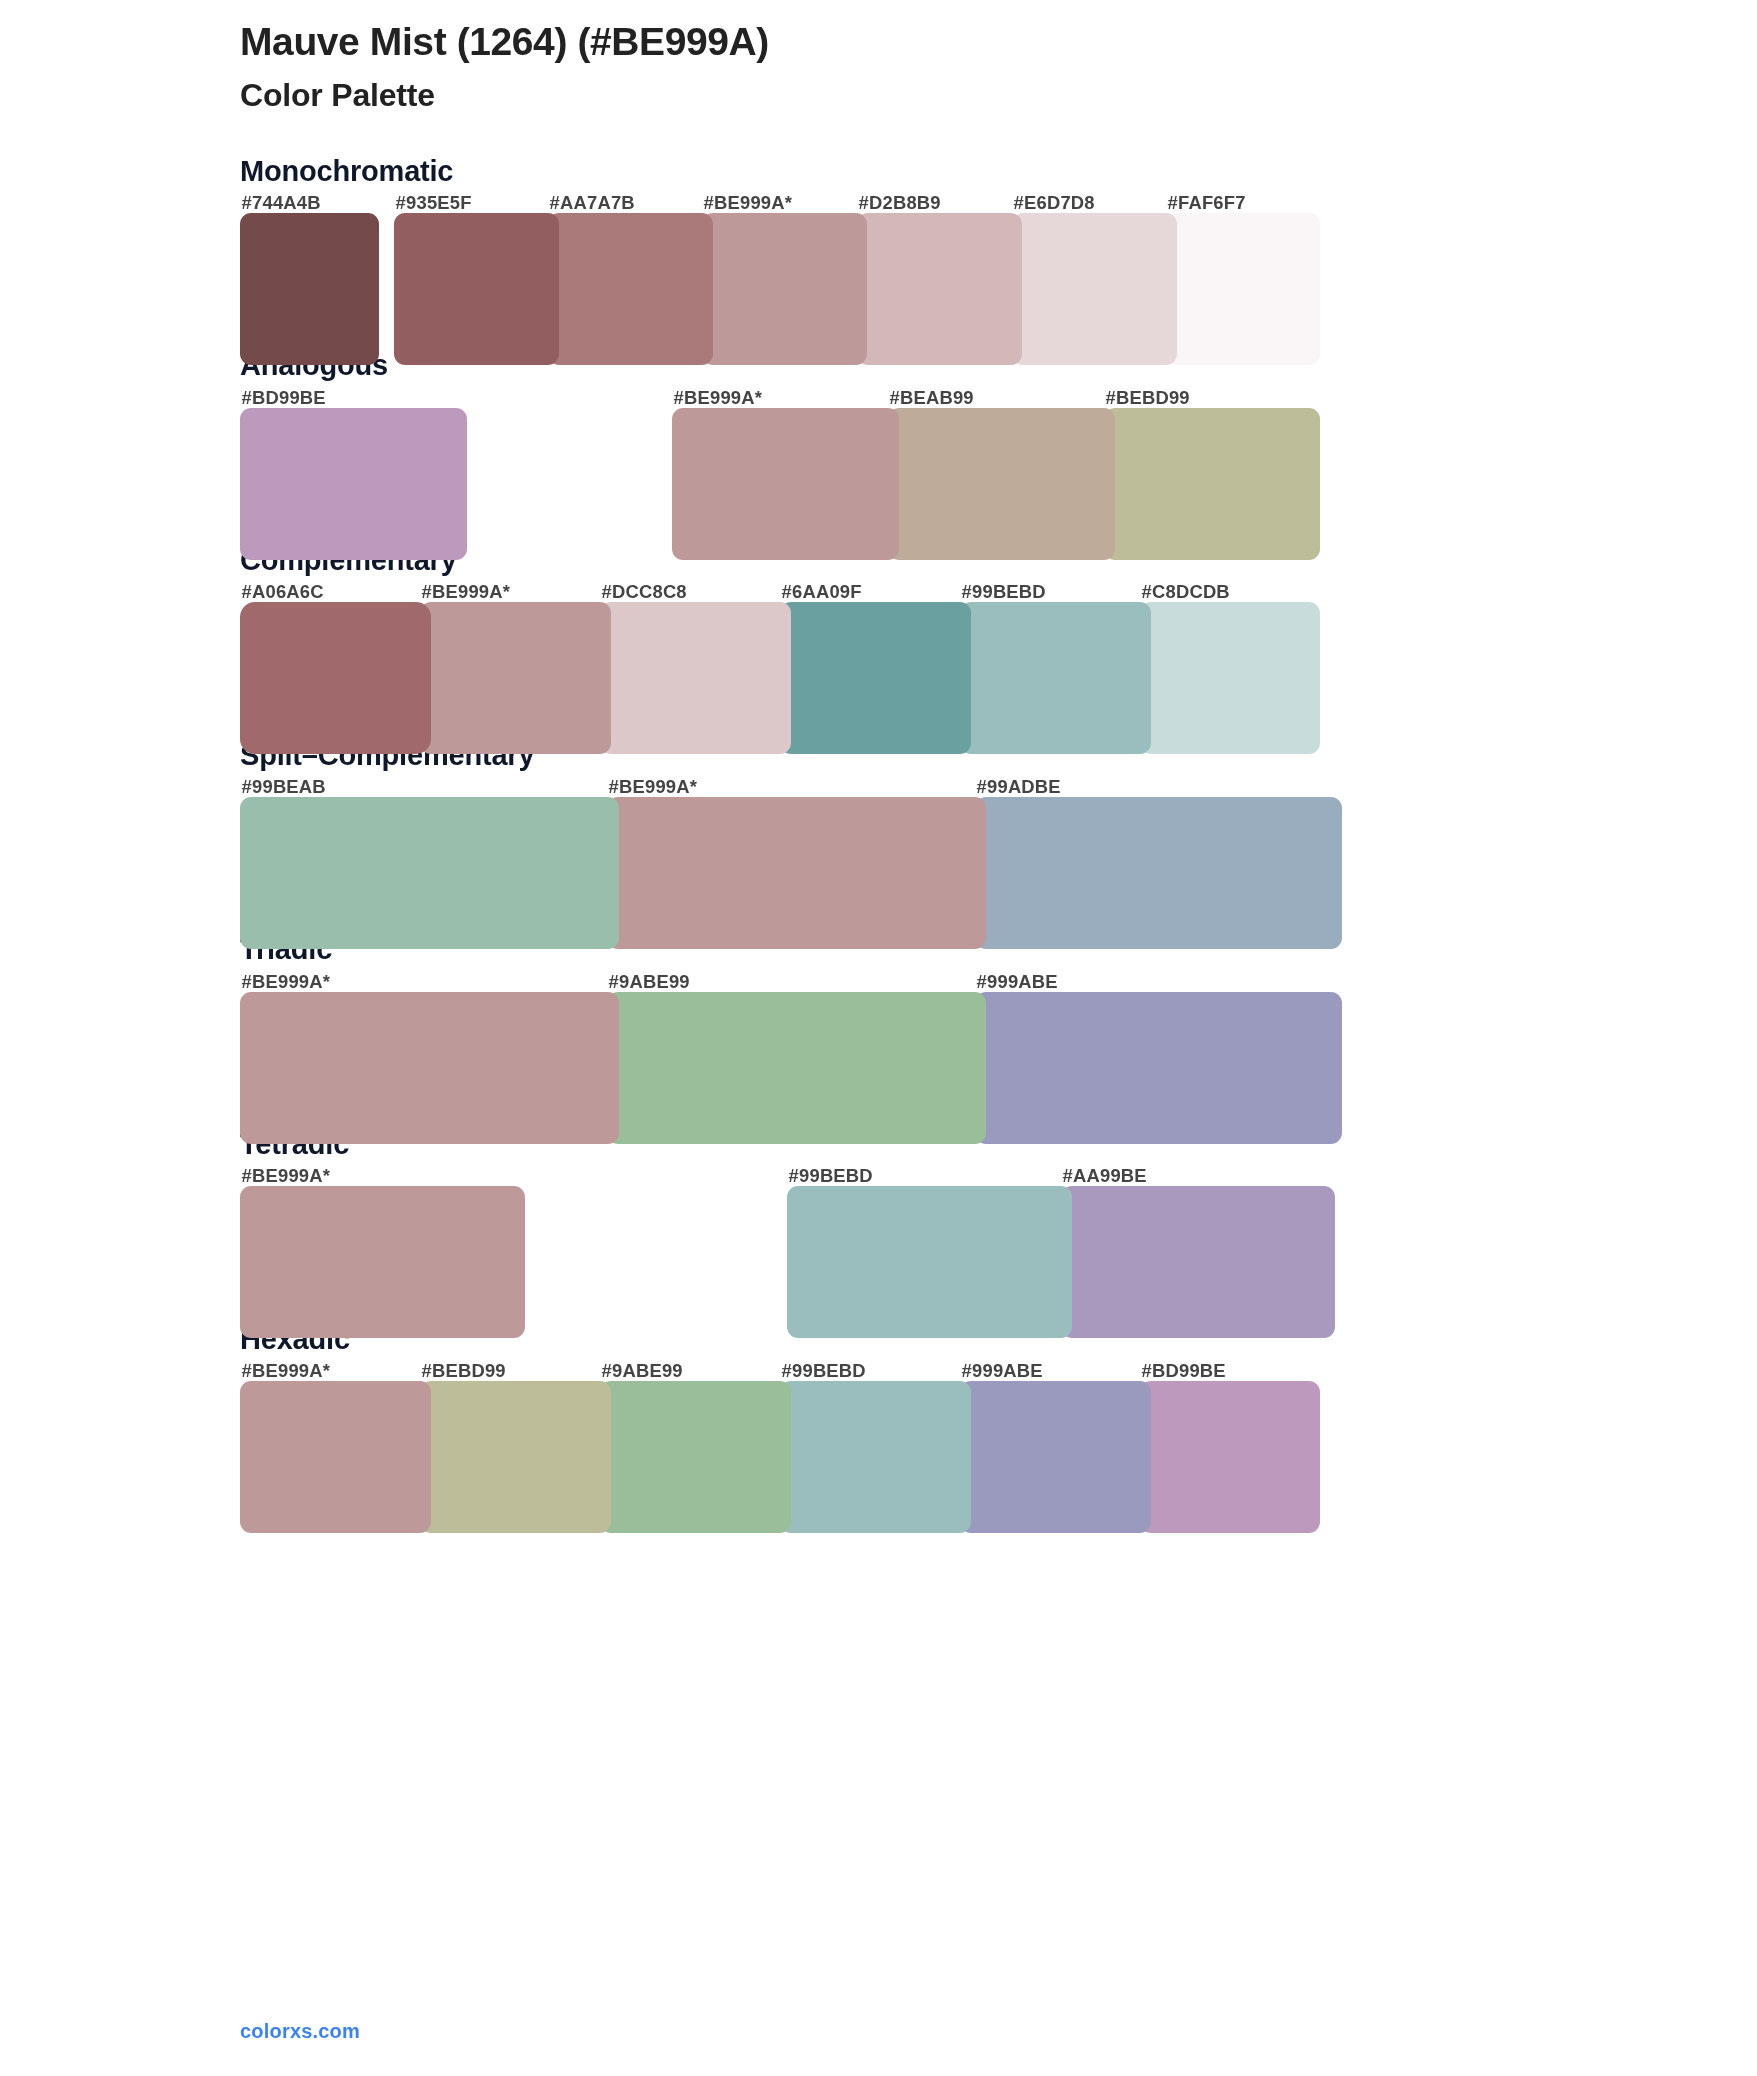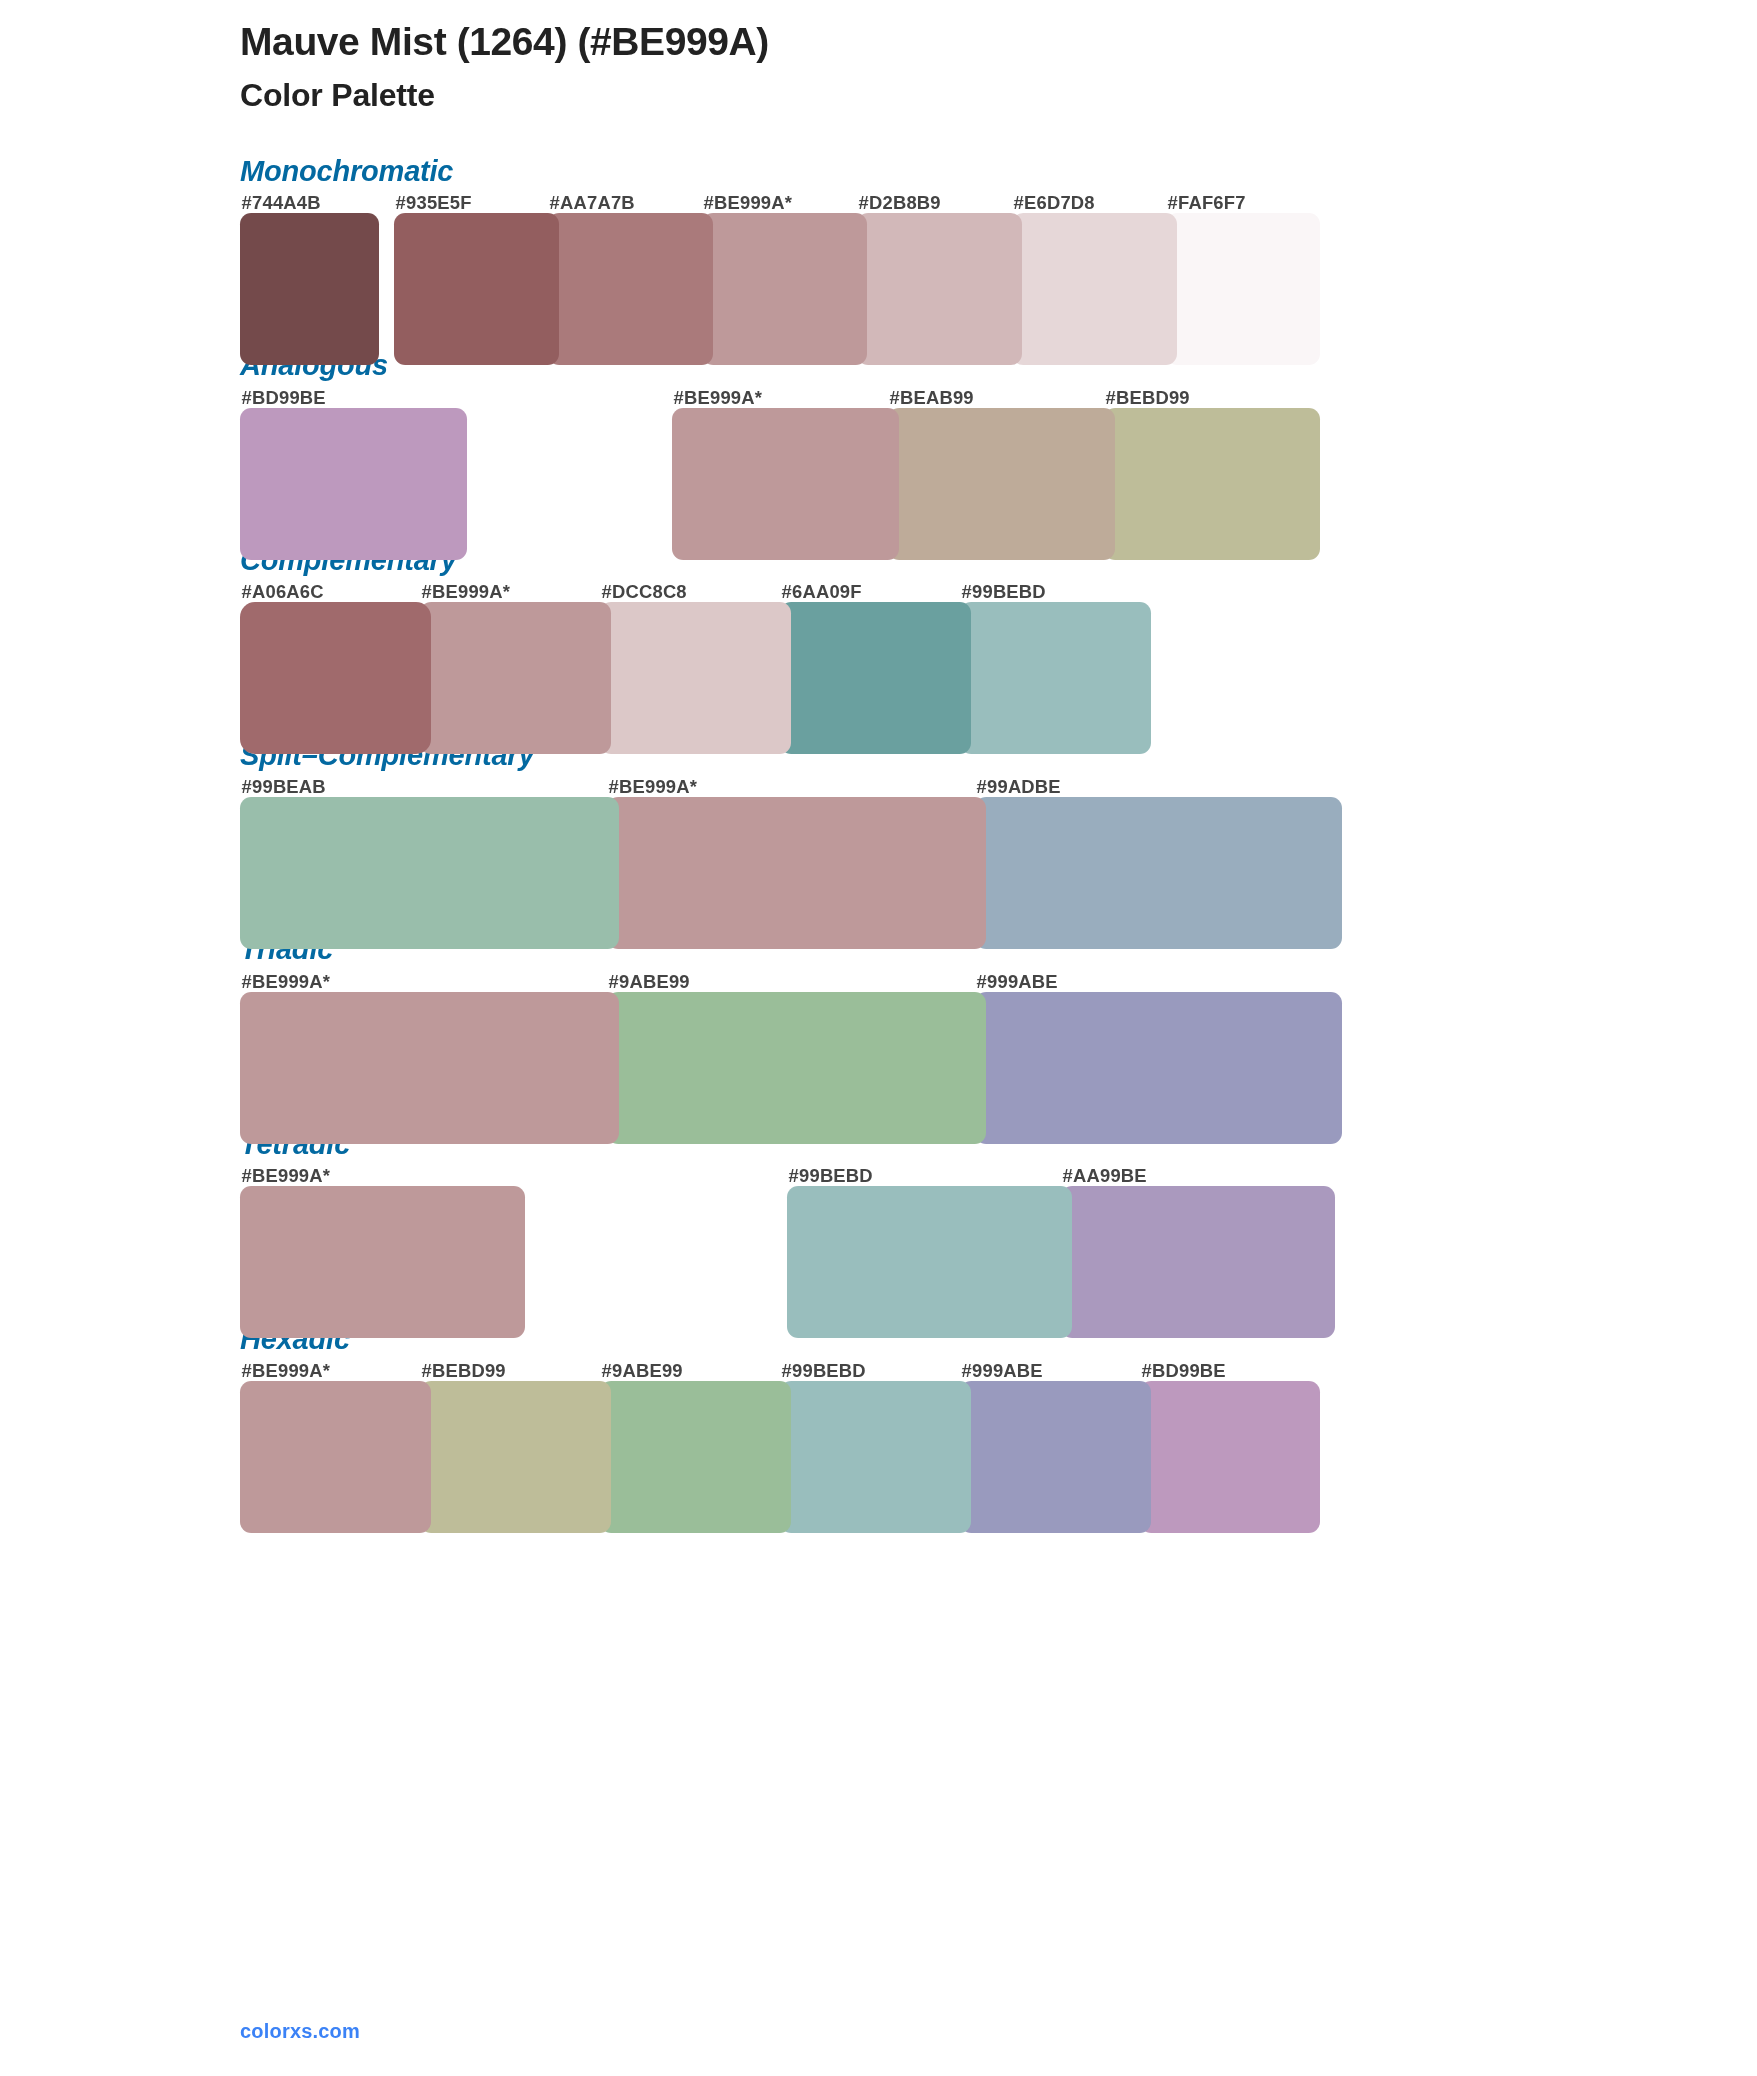--- a/index.html
+++ b/index.html
@@ -49,25 +49,24 @@
   .sections {
     margin-top: 38px;
   }
   .section {
     padding-left: 240px;
     margin-bottom: 0;
   }
   .section-title {
     font-size: 29px;
     font-weight: bold;
-    color: #0369a1;
+    color: #0f172a;
     letter-spacing: -0.2px;
     margin: 0 0 6.4px 0;
     line-height: 1.25;
-    font-style: italic;
   }
 
   .swatch-row {
     position: relative;
     height: 152px;
   }
   .swatch-row.tall {
     height: 172px;
   }
 
@@ -168,20 +167,23 @@
           </div>
           <div class="swatch" title="#DCC8C8" style="left: 360px; width: 191px; background: rgb(220, 200, 200); z-index: 4;">
             <span class="swatch-label">#DCC8C8</span>
           </div>
           <div class="swatch" title="#6AA09F" style="left: 540px; width: 191px; background: rgb(106, 160, 159); z-index: 3;">
             <span class="swatch-label">#6AA09F</span>
           </div>
           <div class="swatch" title="#99BEBD" style="left: 720px; width: 191px; background: rgb(153, 190, 189); z-index: 2;">
             <span class="swatch-label">#99BEBD</span>
           </div>
+          <div class="swatch" title="#C8DCDB" style="left: 900px; width: 180px; background: rgb(200, 220, 219); z-index: 1;">
+            <span class="swatch-label">#C8DCDB</span>
+          </div>
         </div>
       </div>
       <div class="section">
         <h3 class="section-title">Split–Complementary</h3>
         <div class="swatch-row">
           <div class="swatch" title="#99BEAB" style="left: 0px; width: 379px; background: rgb(153, 190, 171); z-index: 3;">
             <span class="swatch-label">#99BEAB</span>
           </div>
           <div class="swatch" title="#BE999A*" style="left: 367px; width: 379px; background: rgb(190, 153, 154); z-index: 2;">
             <span class="swatch-label">#BE999A*</span>

